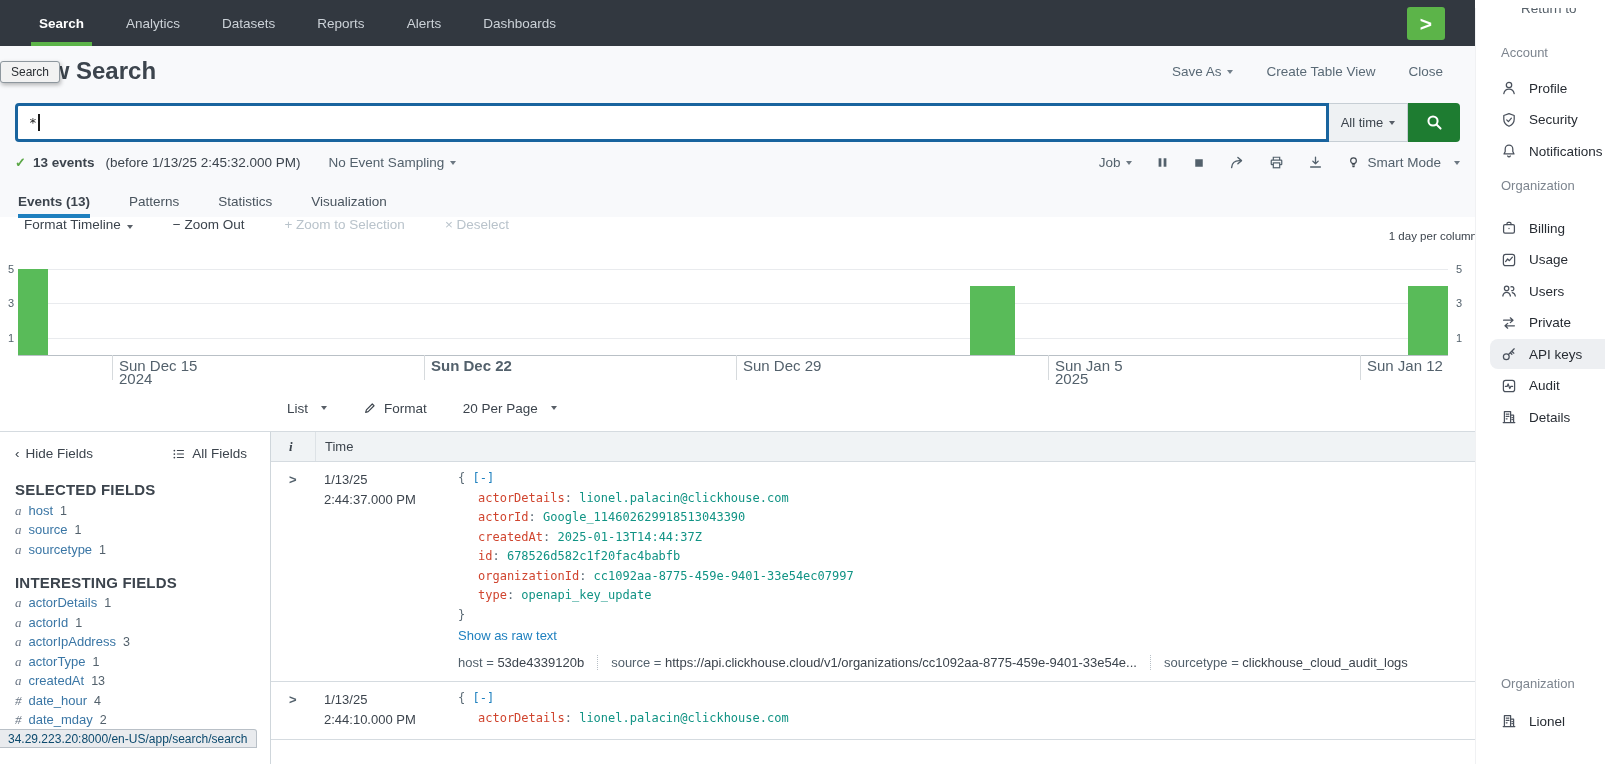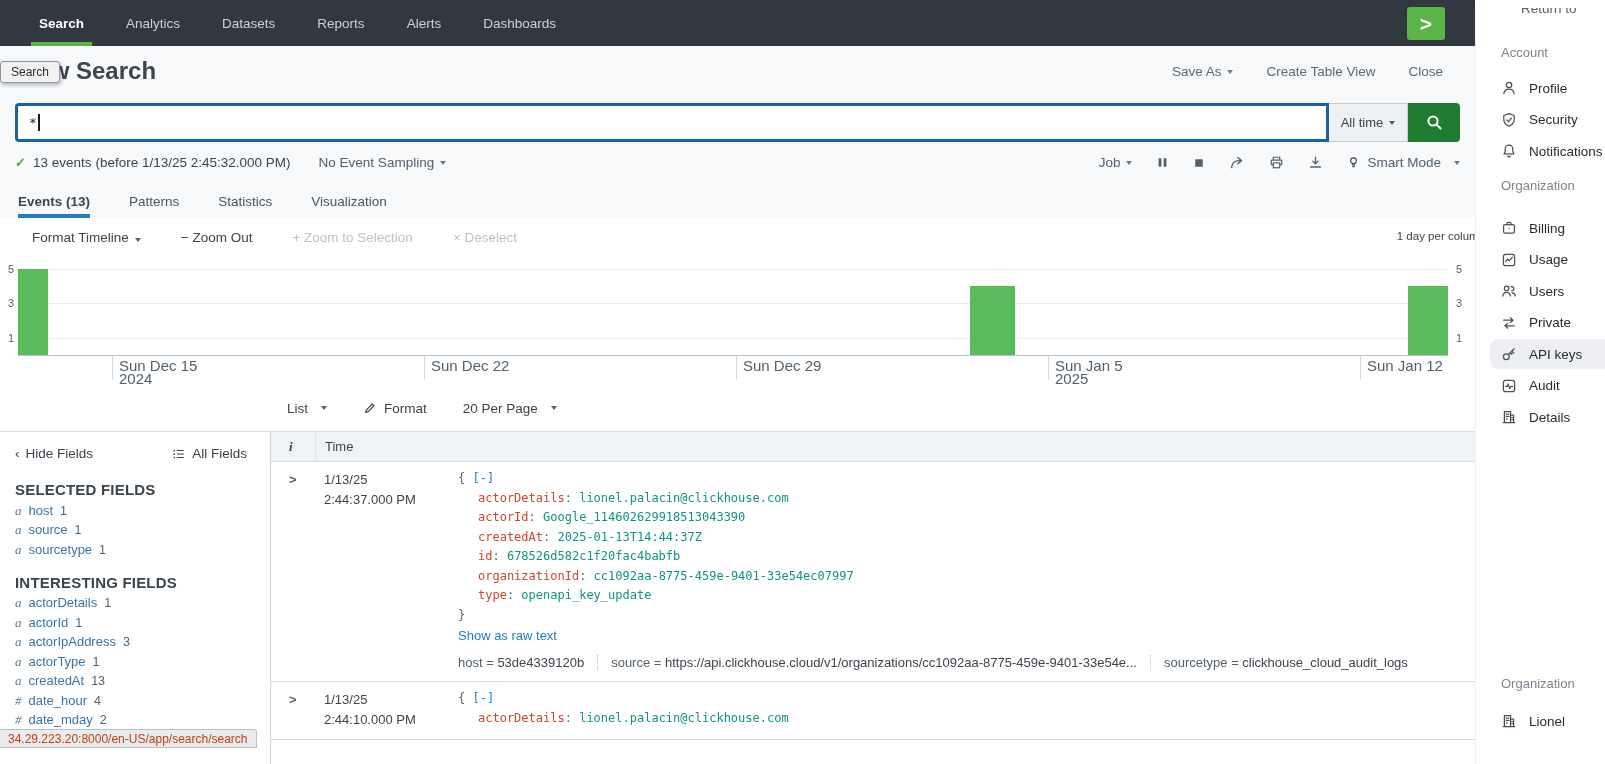--- a/index.html
+++ b/index.html
@@ -34,34 +34,34 @@
            padding-left:11px;font-family:"DejaVu Sans Mono",monospace;font-size:13px;color:#1c1c1c;cursor:text}
   .cursor{width:2px;height:17px;background:#1a1a1a;margin-left:1px}
   .timebox{width:78px;background:#eef1f3;border:1px solid #c6ced4;border-left:none;display:flex;align-items:center;
            justify-content:center;font-size:13px;color:#3c444d;cursor:pointer}
   .search-btn{width:52px;border:none;background:#1e7c31;border-radius:0 4px 4px 0;display:flex;align-items:center;justify-content:center;cursor:pointer;padding:0}
 
   
   .statusrow{position:absolute;left:15px;top:149px;width:1445px;height:27px;display:flex;align-items:center;justify-content:space-between;font-size:13.5px;color:#3c444d}
   .s-left{display:flex;align-items:center}
   .check{color:#5ba746;font-weight:bold;margin-right:7px;font-size:13px}
-  .ev-bold{font-weight:normal;margin-right:4px}
+  .ev-bold{font-weight:bold;margin-right:11px}
   .sampling{margin-left:28px;color:#53616c;display:flex;align-items:center;cursor:pointer}
   .s-right{display:flex;align-items:center;gap:24px;color:#53616c}
   .icon-btn{display:flex;align-items:center;color:#53616c;cursor:pointer}
   .smart{display:flex;align-items:center;gap:7px;cursor:pointer}
 
   
   .tabsrow{position:absolute;left:0;top:186px;width:1475px;height:31px;display:flex;padding-left:18px;gap:39px;font-size:13.5px;z-index:2}
   .tab{position:relative;display:flex;align-items:center;color:#49545e;cursor:pointer;white-space:nowrap}
   .tab.active{color:#3c444d;font-weight:bold}
   .tab.active::after{content:"";position:absolute;left:0;right:0;bottom:-1px;height:4px;background:#1f80bf}
 
   
-  .controlsrow{position:absolute;left:0;top:217px;width:1475px;height:41px;background:#fff;display:flex;align-items:center;padding-left:32px;font-size:13.5px;color:#3c444d}
+  .controlsrow{position:absolute;left:0;top:217px;width:1475px;height:41px;background:#fff;display:flex;padding-left:24px;font-size:13.5px;color:#3c444d}
   .ctl{margin-right:40px;cursor:pointer;white-space:nowrap}
   .ctl.disabled{color:#b9c3cb;cursor:default}
   .scale-note{position:absolute;right:22px;top:13px;font-size:11.5px;color:#3c444d}
 
   
   .chart{position:absolute;left:0;top:258px;width:1475px;height:127px;background:#fff}
   .plot{position:absolute;left:18px;top:0;width:1430px;height:97px;border-bottom:1px solid #b9c0c6}
   .gridline{position:absolute;left:0;width:100%;height:1px;background:#e9ebee}
   .bar{position:absolute;bottom:0;background:#59bb59;cursor:pointer}
   .ylab{position:absolute;font-size:11px;color:#53616c;width:16px}
@@ -111,21 +111,21 @@
   .rpanel{position:absolute;left:1475px;top:8px;width:130px;height:764px;background:#fff;overflow:hidden;border-left:1px solid #f0f1f3}
   .return-label{position:absolute;left:45px;top:-7px;font-size:13.5px;color:#566069;white-space:nowrap;cursor:pointer}
   .rp-header{position:absolute;left:25px;font-size:13px;color:#7d858f;white-space:nowrap}
   .rp-item{position:absolute;left:0;width:220px;height:30px;display:flex;align-items:center;padding-left:25px;gap:12px;
            font-size:13.5px;color:#272c33;cursor:pointer;white-space:nowrap;box-sizing:border-box}
   .rp-item.active{background:#edeff2;border-radius:8px;left:14px;padding-left:11px}
   .rp-icon{display:flex;align-items:center;flex:0 0 16px}
 
   
   .urlbar{position:absolute;left:0;top:729px;height:17px;background:#e9ebee;border:1px solid #b9c0c7;border-left:none;
-          border-top-right-radius:3px;display:flex;align-items:center;padding:0 8px;font-size:12px;color:#c2410c;z-index:9;white-space:nowrap}
+          border-top-right-radius:3px;display:flex;align-items:center;padding:0 8px;font-size:12px;color:#0c4a6e;z-index:9;white-space:nowrap}
 
   .isvg{display:inline-flex;vertical-align:middle}
 </style>
 </head>
 <body>
 
 <div class="stage">
   <div class="page">
     <div class="light-band"></div>
 
@@ -267,21 +267,21 @@
           <span class="ylab r" style="top: 73.75px;">1</span>
           <div class="bar" style="left: 0px; width: 30px; height: 86px; background: rgb(89, 187, 89);"></div>
           <div class="bar" style="left: 952px; width: 45px; height: 69px; background: rgb(89, 187, 89);"></div>
           <div class="bar" style="left: 1390px; width: 40px; height: 69px; background: rgb(89, 187, 89);"></div>
           <div class="tick" style="left: 94px;"></div>
           <div class="ticklab" style="left: 101px;">
             <div>Sun Dec 15</div>
             <div>2024</div>
           </div>
           <div class="tick" style="left: 406px;"></div>
-          <div class="ticklab" style="left: 413px;">
+          <div class="ticklab" style="left: 413px; font-weight: bold;">
             <div>Sun Dec 22</div>
           </div>
           <div class="tick" style="left: 718px;"></div>
           <div class="ticklab" style="left: 725px;">
             <div>Sun Dec 29</div>
           </div>
           <div class="tick" style="left: 1030px;"></div>
           <div class="ticklab" style="left: 1037px;">
             <div>Sun Jan 5</div>
             <div>2025</div>

